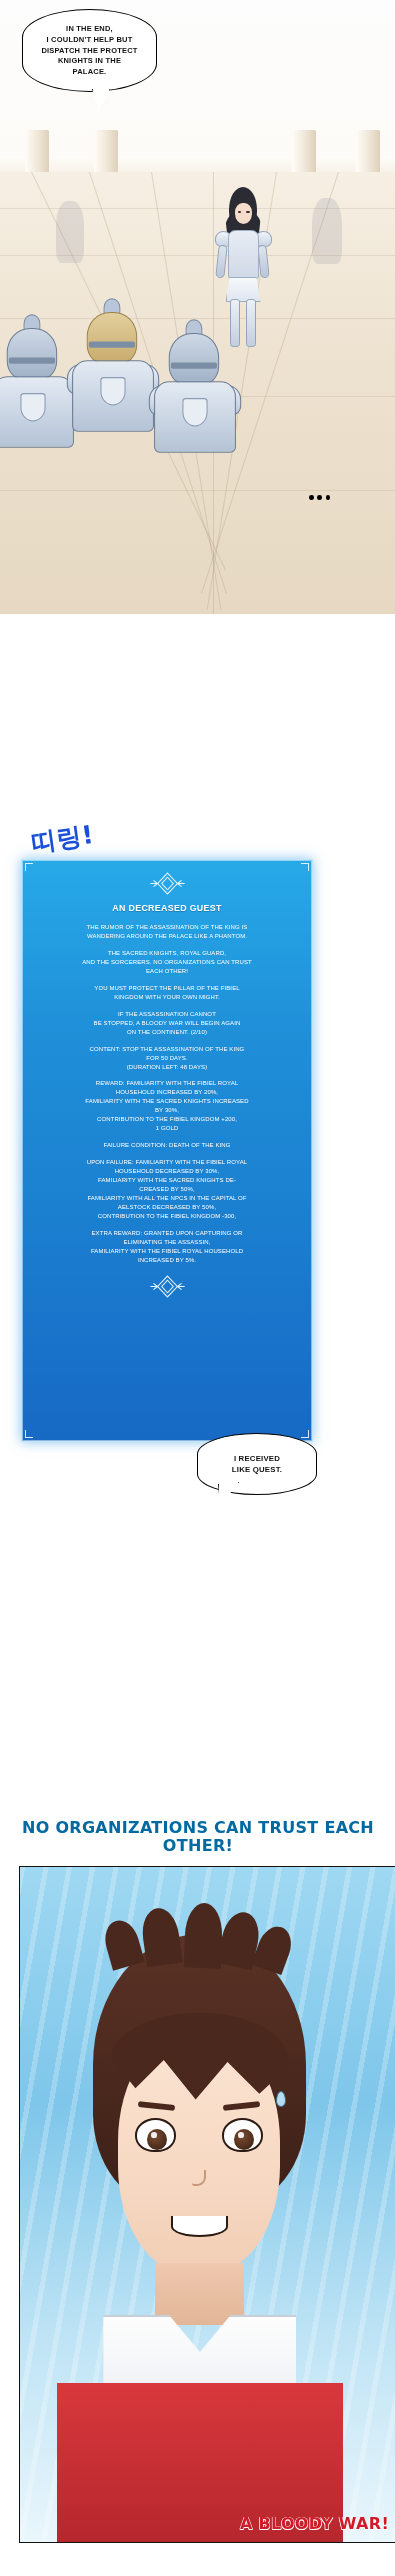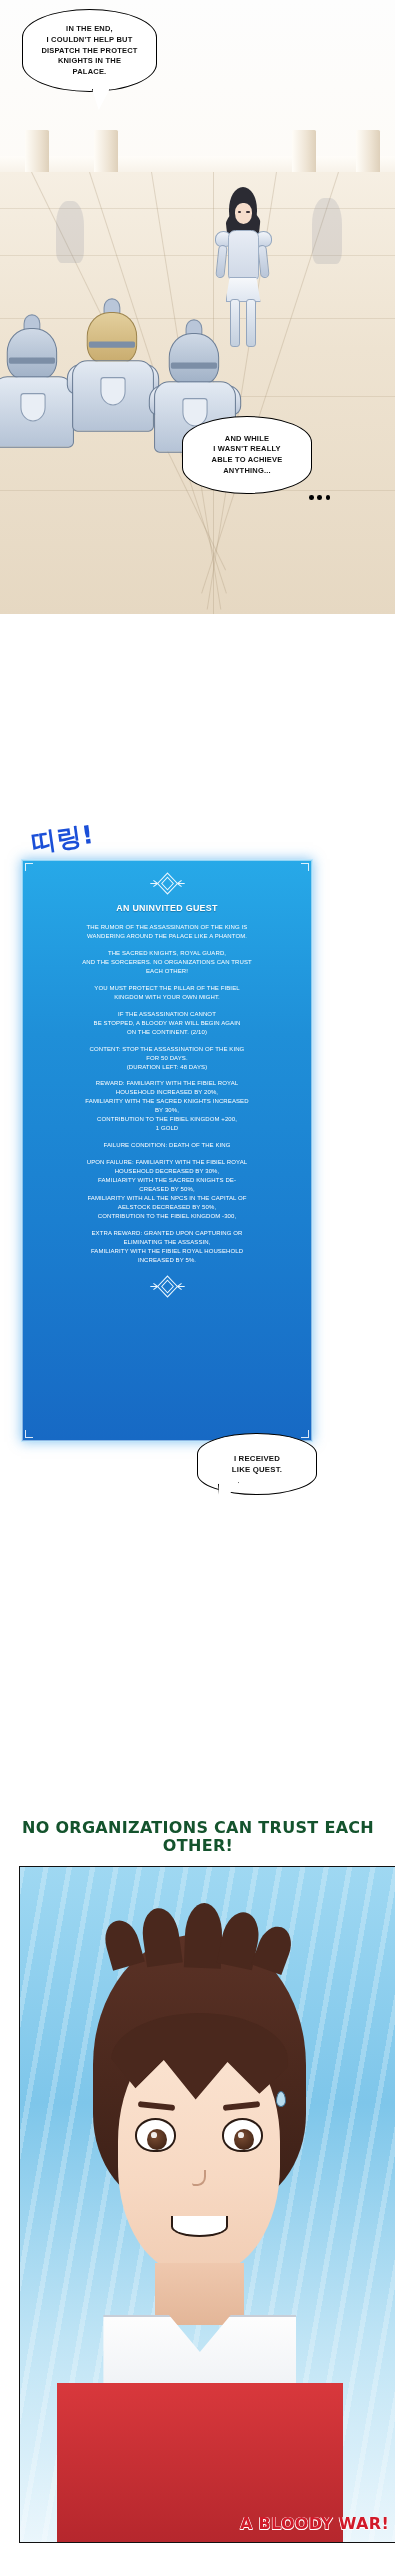--- a/index.html
+++ b/index.html
@@ -317,21 +317,21 @@
   }
   .shout-top {
     position: absolute;
     left: 19px; top: 7.3px;
     width: 358px;
     text-align: center;
     font-family: "DejaVu Sans", sans-serif;
     font-size: 16px;
     line-height: 1.08;
     font-weight: 700;
-    color: #14532d;
+    color: #0369a1;
     letter-spacing: 0.3px;
     text-shadow: 0.5px 0.5px 0 #fff, -0.5px -0.5px 0 #fff, 0.5px -0.5px 0 #fff, -0.5px 0.5px 0 #fff;
   }
   .closeup {
     position: absolute;
     left: 19px; top: 54px;
     width: 392px; height: 677px;
     background: linear-gradient(180deg,#9fd8f2 0%, #7ec6ea 35%, #bfe4f5 70%, #eaf6fc 100%);
     border: 1.6px solid #111;
     overflow: hidden;
@@ -528,26 +528,20 @@
 
     <div class="bubble b1">
       <span class="txt">IN THE END,
 I COULDN'T HELP BUT
 DISPATCH THE PROTECT
 KNIGHTS IN THE
 PALACE.</span>
     </div>
     <div class="b1-tail"></div>
 
-    <div class="bubble b2">
-      <span class="txt">AND WHILE
-I WASN'T REALLY
-ABLE TO ACHIEVE
-ANYTHING...</span>
-    </div>
     <div class="dots b2-dots">
       <i></i>
         <i></i>
         <i></i>
     </div>
   </div>
 
   <div class="panel2">
 
     <div class="sfx">띠링!</div>
@@ -563,21 +557,21 @@
           <g fill="none" stroke="#eaf7ff" stroke-width="2">
             <path d="M37 4 L56 24 L37 44 L18 24 Z"></path>
             <path d="M37 12 L48 24 L37 36 L26 24 Z"></path>
             <path d="M4 24 H18 M56 24 H70"></path>
             <path d="M10 18 L18 24 L10 30"></path>
             <path d="M64 18 L56 24 L64 30"></path>
           </g>
         </svg>
       </div>
 
-      <h2>AN UNINVITED GUEST</h2>
+      <h2>AN DECREASED GUEST</h2>
 
       <div class="qblock">THE RUMOR OF THE ASSASSINATION OF THE KING IS
 WANDERING AROUND THE PALACE LIKE A PHANTOM.</div>
       <div class="qblock">THE SACRED KNIGHTS, ROYAL GUARD,
 AND THE SORCERERS. NO ORGANIZATIONS CAN TRUST
 EACH OTHER!</div>
       <div class="qblock">YOU MUST PROTECT THE PILLAR OF THE FIBIEL
 KINGDOM WITH YOUR OWN MIGHT.</div>
       <div class="qblock">IF THE ASSASSINATION CANNOT
 BE STOPPED, A BLOODY WAR WILL BEGIN AGAIN

